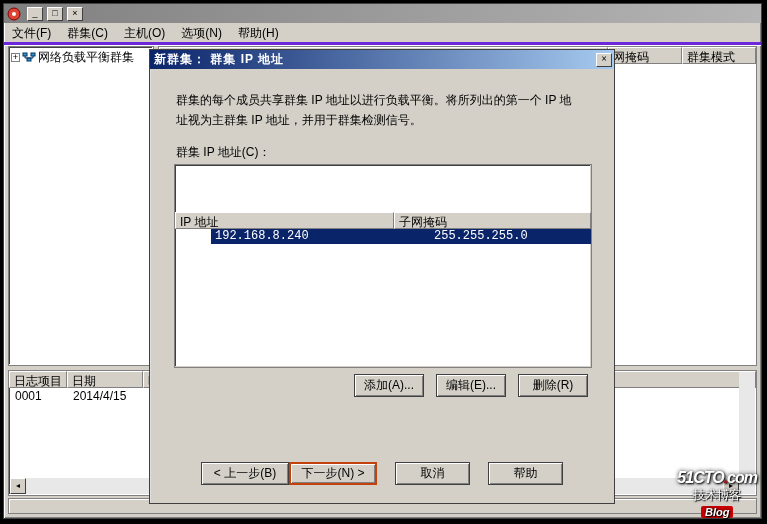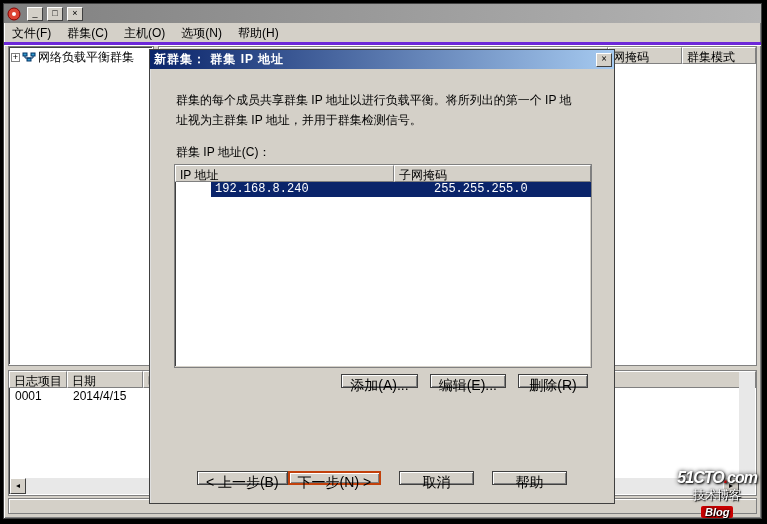--- a/index.html
+++ b/index.html
@@ -200,47 +200,47 @@
   }
   .dlg-list {
     position: absolute;
     left: 20px; top: 92px;
     width: 418px; height: 204px;
     background: #fff;
     border: 1px solid #808080;
     box-shadow: inset -1px -1px 0 #d4d0c8, inset 1px 1px 0 #404040;
     box-sizing: border-box;
   }
-  .dlg-list-header { display: flex; height: 17px; }
+  .dlg-list-header { display: flex; height: 17px; margin-top: 47px; }
   .dlg-list-row {
     display: flex; height: 15px;
     background: #0a246a; color: #fff;
     font-family: "Courier New", SimSun, monospace;
     font-size: 12px;
     margin-left: 36px;
   }
   .dlg-list-row span { padding: 0 4px; }
   .dlg-btn-row {
     position: absolute; top: 302px; right: 22px;
     display: flex; gap: 12px;
   }
   .dlg-wizard-row {
     position: absolute; bottom: 14px; left: 0; right: 0;
     display: flex; justify-content: center;
     gap: 0;
   }
   .win-btn {
-    height: 14px;
+    height: 23px;
     min-width: 75px;
     background: #d4d0c8;
     border: 1px solid #404040;
     box-shadow: inset 1px 1px 0 #fff, inset -1px -1px 0 #808080;
     box-sizing: border-box;
     font-family: SimSun, Tahoma, sans-serif;
-    font-size: 14px;
+    font-size: 12px;
     padding: 0 8px;
     text-align: center;
     line-height: 20px;
   }
   .win-btn.default {
     border: 2px solid #c2410c;
     box-shadow: inset 1px 1px 0 #fff, inset -1px -1px 0 #808080;
     line-height: 18px;
   }
   .win-btn.small { min-width: 70px; }

